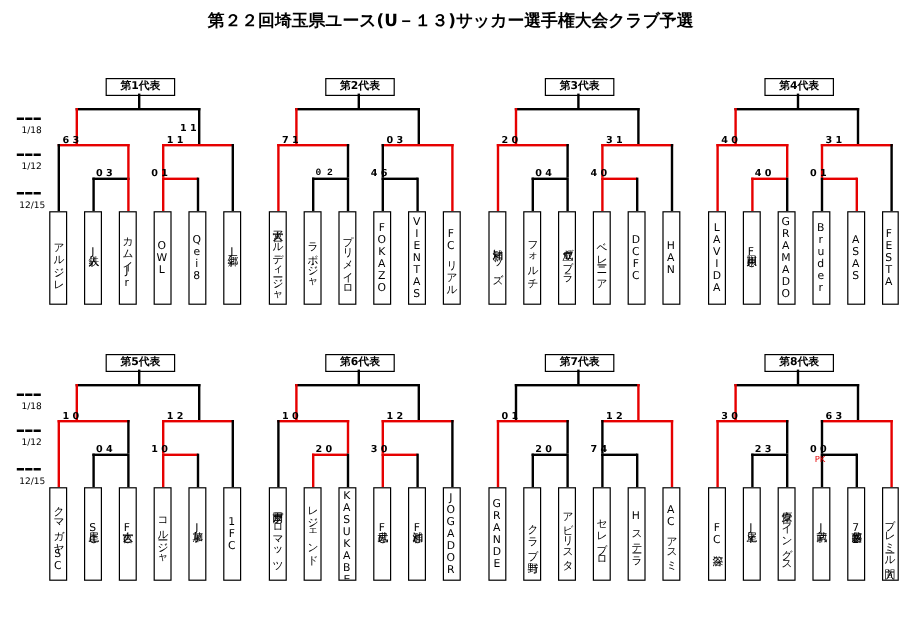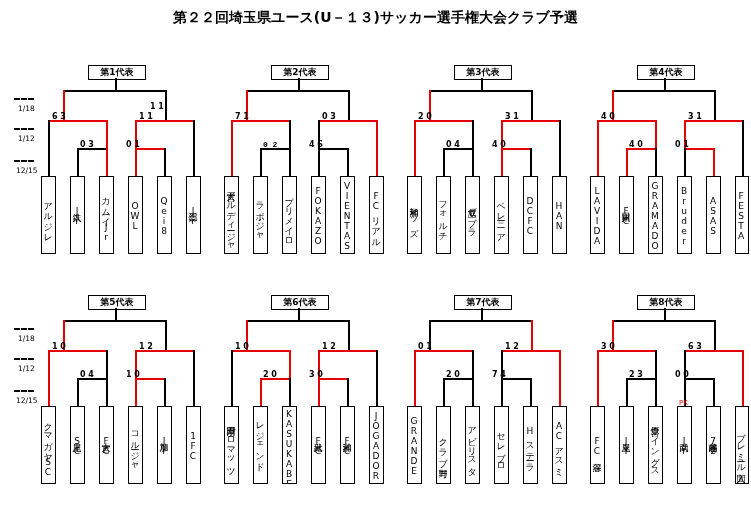--- a/index.html
+++ b/index.html
@@ -45,21 +45,21 @@
   .h{height:2px;}
   .v{width:2px;}
   .score{
     position:absolute;font-size:8px;font-weight:bold;color:#000;
     white-space:nowrap;line-height:9px;
   }
   .roundlbl{
     position:absolute;font-size:7.5px;color:#000;white-space:nowrap;
   }
   .dash{position:absolute;border-top:2px dashed #000;width:20px;}
-  .pkmark{position:absolute;font-size:7px;color:#e60000;margin-top:20px;}
+  .pkmark{position:absolute;font-size:7px;color:#e60000;}
 </style>
 </head>
 <body>
 
 <div id="root">
   <div class="ttl" id="title1">第２２回埼玉県ユース(U－１３)サッカー選手権大会クラブ予選</div>
 
   <div class="roundlbl" style="left:18px;top:104px;">1/18</div>
   <div class="roundlbl" style="left:18px;top:134px;">1/12</div>
   <div class="roundlbl" style="left:16px;top:166px;">12/15</div>

